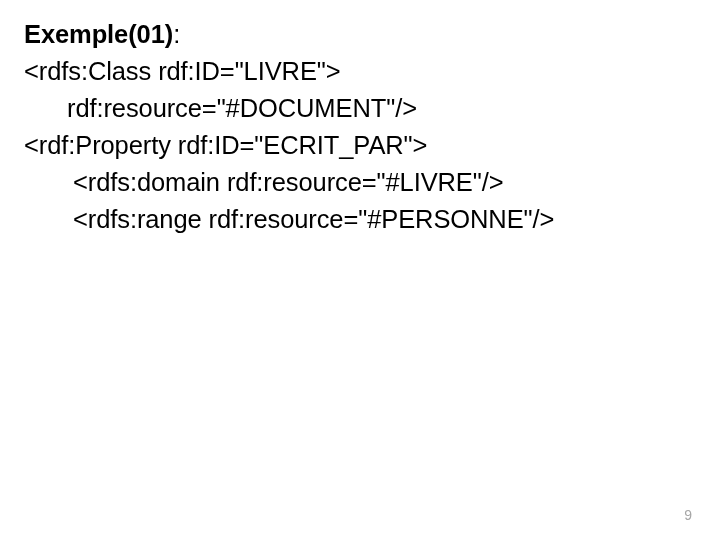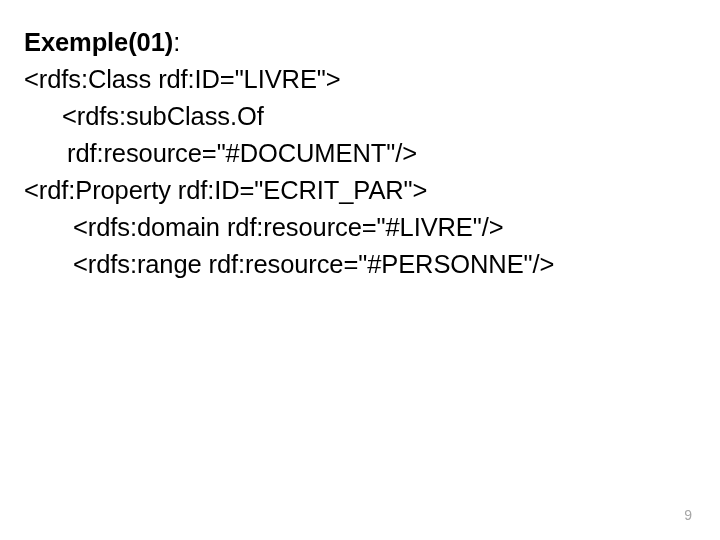--- a/index.html
+++ b/index.html
@@ -18,21 +18,21 @@
     position: absolute;
     left: 0;
     top: 0;
     width: 720px;
     height: 540px;
     background: #ffffff;
   }
   #code-block {
     position: absolute;
     left: 24px;
-    top: 24px;
+    top: 16px;
     width: 680px;
   }
   .code-line {
     font-family: "Liberation Sans", sans-serif;
     font-size: 25.5px;
     line-height: 37px;
     color: #000000;
     white-space: pre;
     letter-spacing: -0.1px;
   }
@@ -59,21 +59,20 @@
 <body>
 
 <div id="slide">
 
   <div id="code-block">
 
     <div class="code-line"><span class="seg bold">Exemple(01)</span><span class="seg">:</span></div>
 
     <div class="code-line"><span class="seg">&lt;rdfs:Class rdf:ID="LIVRE"&gt;</span></div>
 
-    <div class="code-line indent-1"><span class="seg">&lt;rdfs:subClass.Of</span></div>
 
     <div class="code-line indent-2"><span class="seg">rdf:resource="#DOCUMENT"/&gt;</span></div>
 
 
     <div class="code-line"><span class="seg">&lt;rdf:Property rdf:ID="ECRIT_PAR"&gt;</span></div>
 
     <div class="code-line indent-3"><span class="seg">&lt;rdfs:domain rdf:resource="#LIVRE"/&gt;</span></div>
 
     <div class="code-line indent-3"><span class="seg">&lt;rdfs:range rdf:resource="#PERSONNE"/&gt;</span></div>
 

